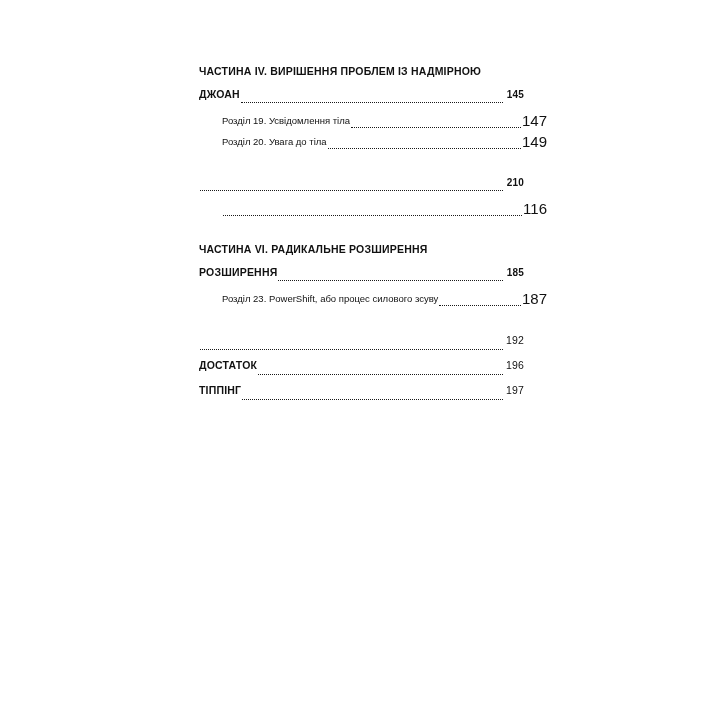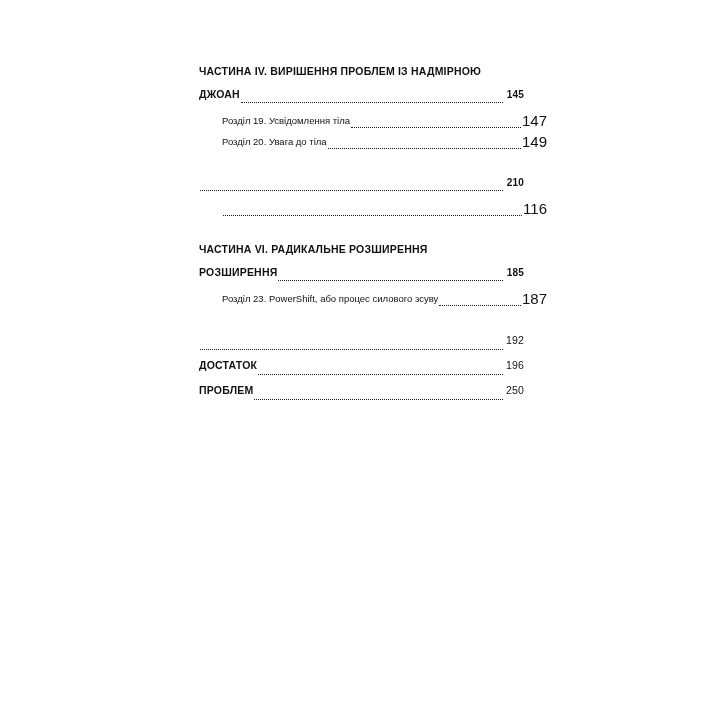--- a/index.html
+++ b/index.html
@@ -164,19 +164,19 @@
     <div class="entry back">
       <span class="leader"></span>
       <span class="pnum">192</span>
     </div>
     <div class="entry back">
       <span class="label">ДОСТАТОК</span>
       <span class="leader"></span>
       <span class="pnum">196</span>
     </div>
     <div class="entry back">
-      <span class="label">ПРОБЛЕМ</span>
+      <span class="label">ТІППІНГ</span>
       <span class="leader"></span>
-      <span class="pnum">250</span>
+      <span class="pnum">197</span>
     </div>
 
   </div>
 </div>
 
 </body></html>

